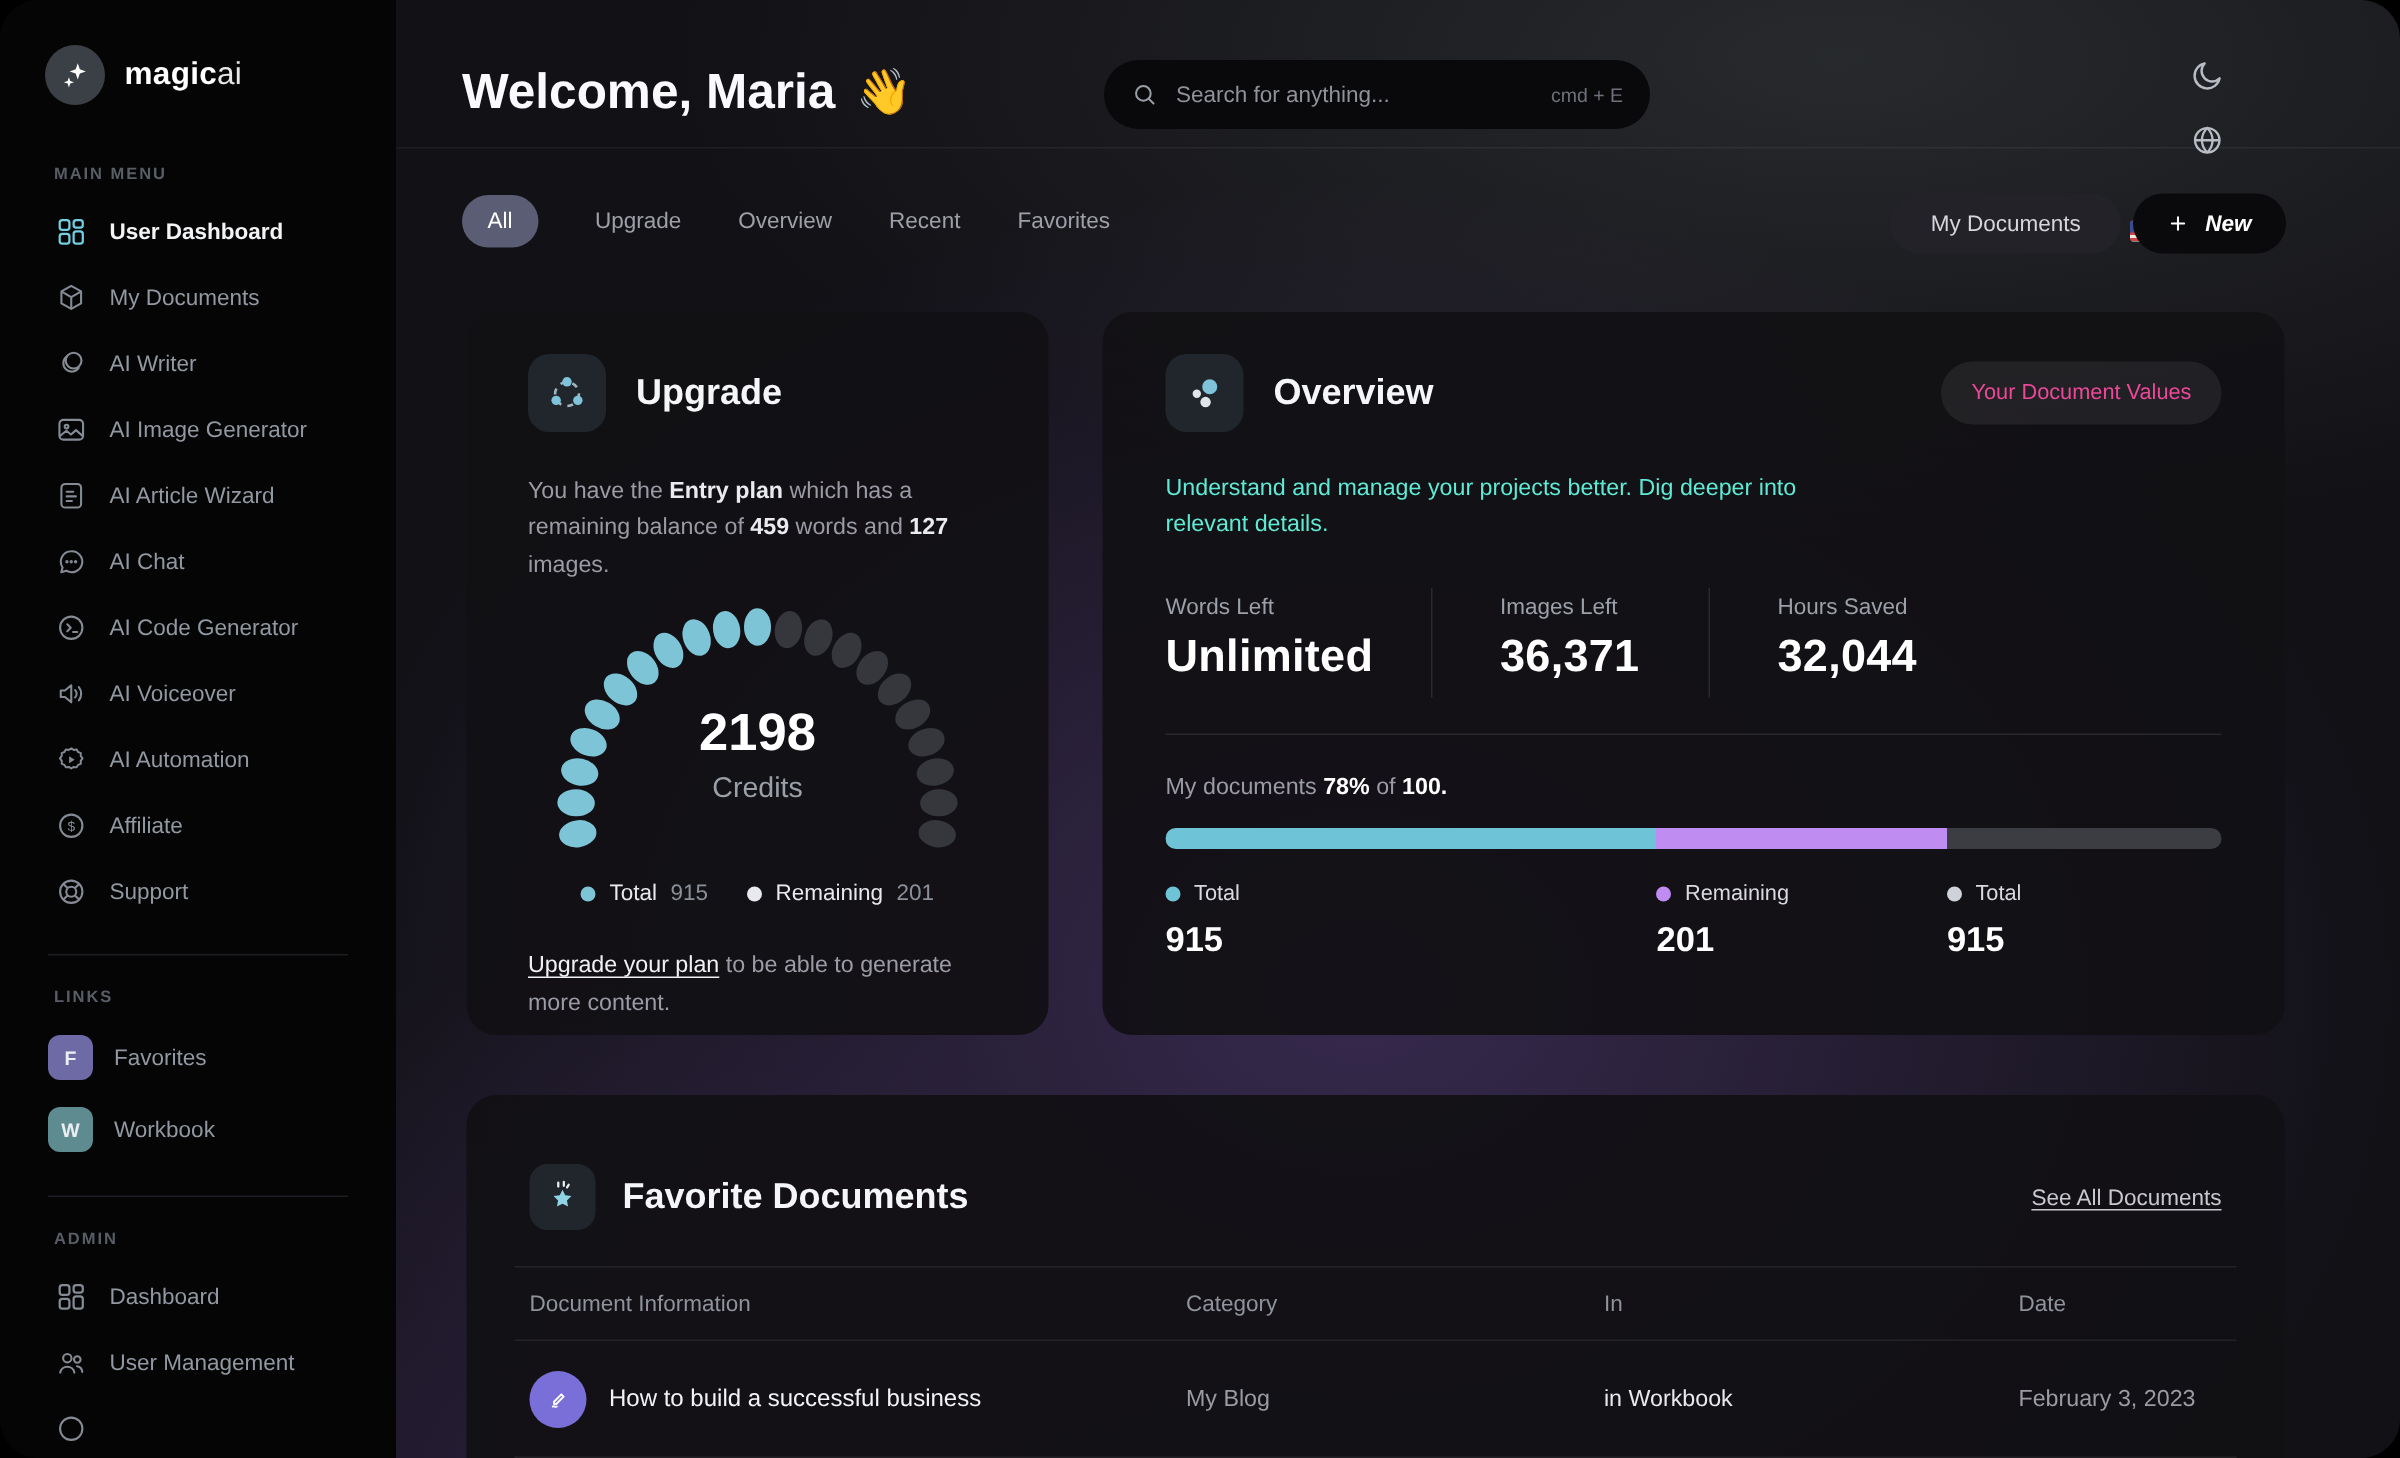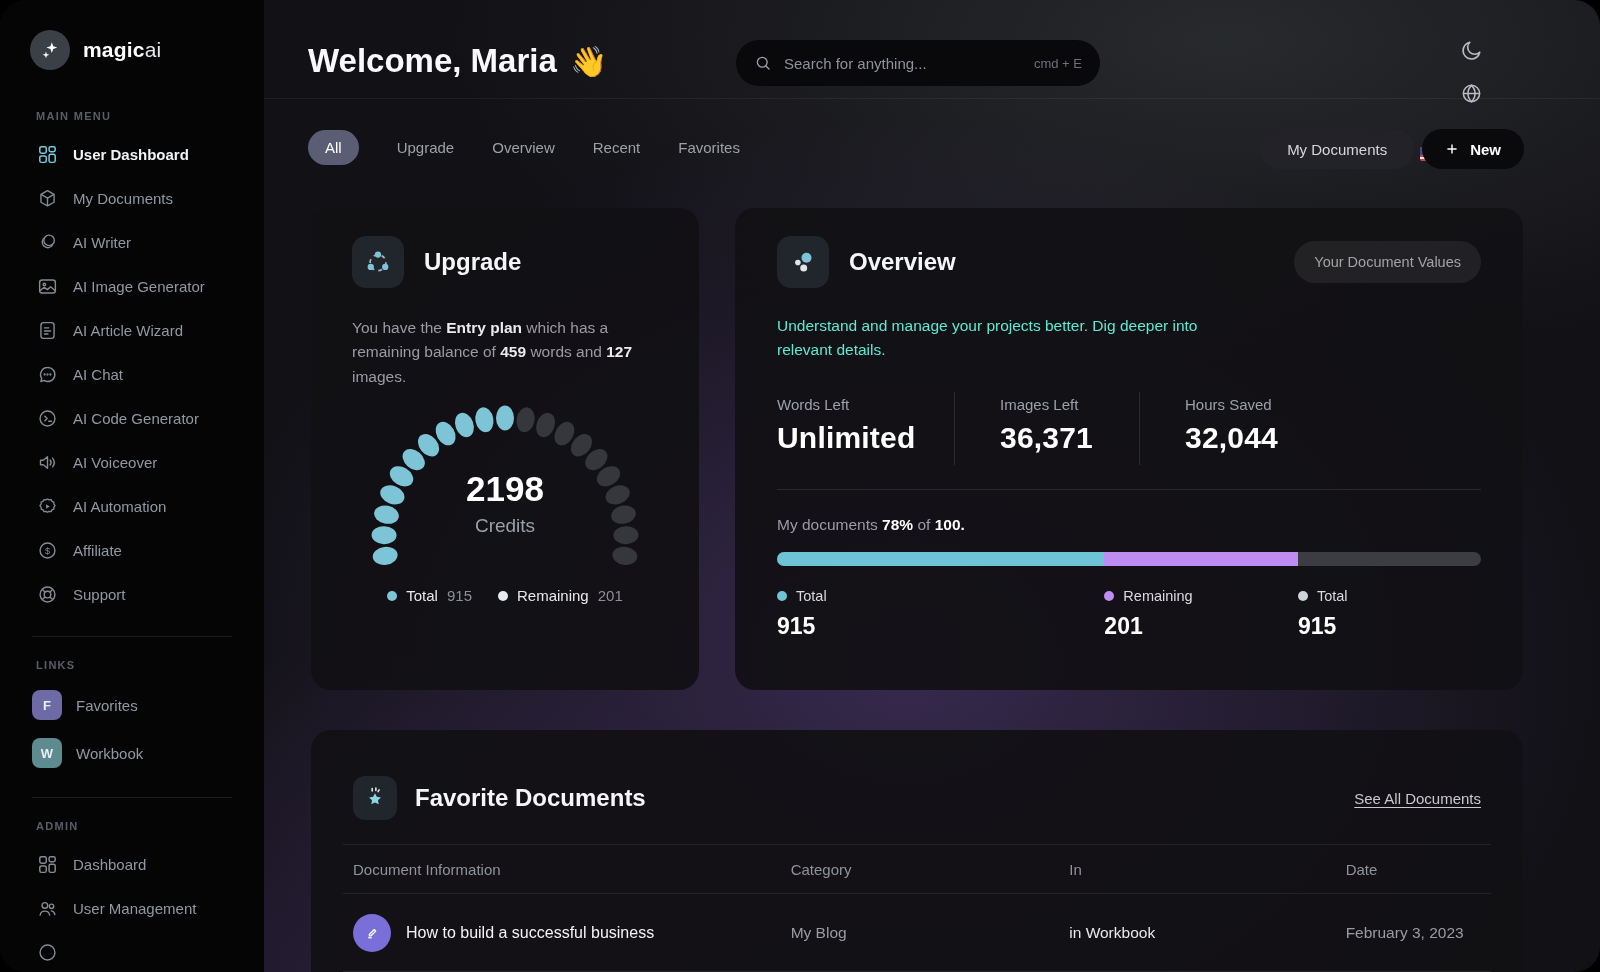--- a/index.html
+++ b/index.html
@@ -59,21 +59,21 @@
   .avatar .hair { position:absolute; top:5px; left:12px; width:25px; height:15px; background:#9a5a33; border-radius:12px 12px 5px 5px; }
   .avatar .face { position:absolute; top:11px; left:14px; width:20px; height:21px; background:#eeb68e; border-radius:46%; }
   .avatar .beard { position:absolute; top:25px; left:15px; width:18px; height:10px; background:#8e4f2e; border-radius:3px 3px 8px 8px; }
   .avatar .shirt { position:absolute; bottom:-7px; left:7px; width:34px; height:15px; background:#7a3b2f; border-radius:50% 50% 0 0; }
 
   .tabs { position:absolute; left:44px; top:130px; display:flex; align-items:center; gap:38px; }
   .tab { font-size:15px; color:#9ea0a8; cursor:pointer; }
   .tab.active { background:#5a5d74; color:#fff; padding:9px 17px; border-radius:18px; }
   .top-actions { position:absolute; right:76px; top:129px; display:flex; gap:8px; }
   .btn-docs { height:40px; padding:0 27px; border-radius:20px; background:#232228; color:#d6d6dd; font-size:15px; display:flex; align-items:center; cursor:pointer; }
-  .btn-new { height:40px; padding:0 23px; border-radius:20px; background:#0a0a0c; color:#fff; font-size:15px; font-weight:600; display:flex; align-items:center; gap:11px; cursor:pointer; }
+  .btn-new { height:40px; padding:0 23px; border-radius:20px; background:#0a0a0c; color:#fff; font-size:15px; font-weight:600; display:flex; align-items:center; gap:11px; cursor:pointer;font-style:italic; }
   .btn-new svg { width:14px; height:14px; }
 
   
   .card { position:absolute; background:rgba(17,16,20,.92); border-radius:20px; }
   .card-upgrade { left:47px; top:208px; width:388px; height:482px; padding:28px 41px; }
   .card-overview { left:471px; top:208px; width:788px; height:482px; padding:28px 42px; }
   .card-fav { left:47px; top:730px; width:1212px; height:250px; padding:46px 32px; border-bottom-left-radius:0; border-bottom-right-radius:0; }
 
   .card-head { display:flex; align-items:center; gap:20px; }
   .chip { width:52px; height:52px; border-radius:14px; background:#20262c; display:flex; align-items:center; justify-content:center; flex:0 0 52px; }
@@ -90,21 +90,21 @@
   .gauge-unit { margin-top:6px; font-size:19px; color:#9aa0a8; }
   .gauge-legend { display:flex; justify-content:center; gap:26px; margin-top:16px; }
   .gl-item { display:flex; align-items:center; gap:9px; font-size:15px; }
   .dot { width:10px; height:10px; border-radius:50%; }
   .gl-name { color:#e8e9ec; }
   .gl-val { color:#8b8f98; }
 
   .upg-link-line { margin-top:28px; font-size:15.5px; line-height:1.6; color:#9b9ba5; max-width:300px; }
   .upg-link { color:#f0f1f4; text-decoration:underline; text-underline-offset:3px; cursor:pointer; }
 
-  .btn-values { margin-left:auto; height:42px; padding:0 20px; border-radius:21px; background:rgba(255,255,255,.07); color:#a3a3a3; font-size:14.5px; display:flex; align-items:center; cursor:pointer; }
+  .btn-values { margin-left:auto; height:42px; padding:0 20px; border-radius:21px; background:rgba(255,255,255,.07); color:#ec4899; font-size:14.5px; display:flex; align-items:center; cursor:pointer; }
   .ovw-para { margin-top:26px; font-size:15.5px; line-height:1.55; color:#5eead4; max-width:470px; }
   .stats { display:flex; margin-top:30px; }
   .stat { padding:4px 0 10px 0; }
   .stat:nth-child(1){ width:178px; border-right:1px solid #2a2a30; }
   .stat:nth-child(2){ width:185px; border-right:1px solid #2a2a30; padding-left:45px; }
   .stat:nth-child(3){ padding-left:45px; }
   .stat-label { font-size:15px; color:#9ba0a9; }
   .stat-value { margin-top:8px; font-size:30px; font-weight:700; color:#fff; letter-spacing:.2px; }
   .ovw-div { border:none; border-top:1px solid #28282d; margin:24px 0 0 0; }
   .mydocs-line { margin-top:26px; font-size:15.5px; color:#9b9ba5; }
@@ -411,20 +411,21 @@
           <span class="dot" style="background: rgb(124, 196, 214);"></span>
           <span class="gl-name">Total</span>
           <span class="gl-val">915</span>
         </span>
         <span class="gl-item">
           <span class="dot" style="background: rgb(232, 233, 239);"></span>
           <span class="gl-name">Remaining</span>
           <span class="gl-val">201</span>
         </span>
       </div>
+      <p class="upg-link-line"><span class="upg-link">Upgrade your plan</span><span> to be able to generate more content.</span></p>
     </section>
 
     <section class="card card-overview">
       <div class="card-head">
         <span class="chip">
           <svg viewBox="0 0 24 24">
               <circle cx="15" cy="8.4" r="4.3" fill="#7fc3da"></circle>
               <circle cx="7.6" cy="12.4" r="2.4" fill="#dfe6ea"></circle>
               <circle cx="12.6" cy="17.2" r="3" fill="#dfe6ea"></circle>
             </svg>

